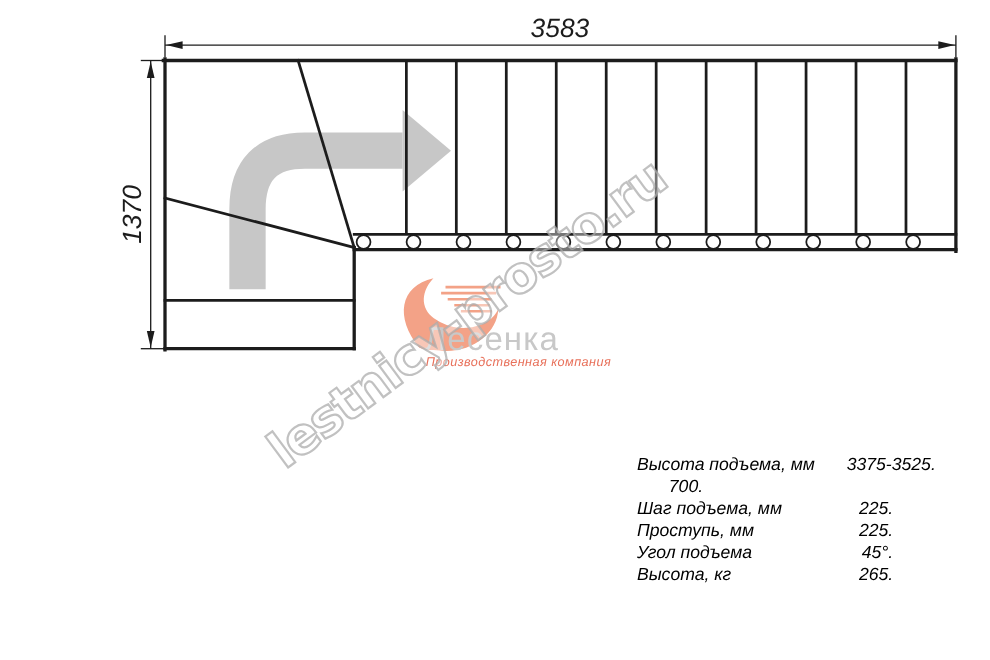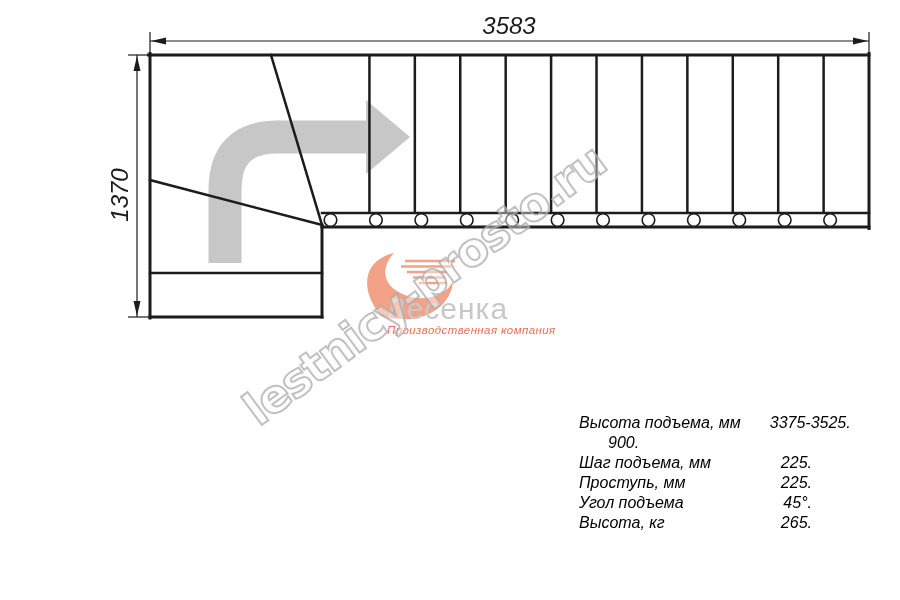--- a/index.html
+++ b/index.html
@@ -139,21 +139,21 @@
   </div>
 
   <div class="watermark">lestnicy-prosto.ru</div>
 
   <div class="specs">
       <div class="spec-row">
         <span class="spec-label">Высота подъема, мм</span>
         <span class="spec-value">3375-3525.</span>
       </div>
       <div class="spec-row">
-        <span class="spec-value">900.</span>
+        <span class="spec-value">700.</span>
       </div>
       <div class="spec-row">
         <span class="spec-label">Шаг подъема, мм</span>
         <span class="spec-value">225.</span>
       </div>
       <div class="spec-row">
         <span class="spec-label">Проступь, мм</span>
         <span class="spec-value">225.</span>
       </div>
       <div class="spec-row">

